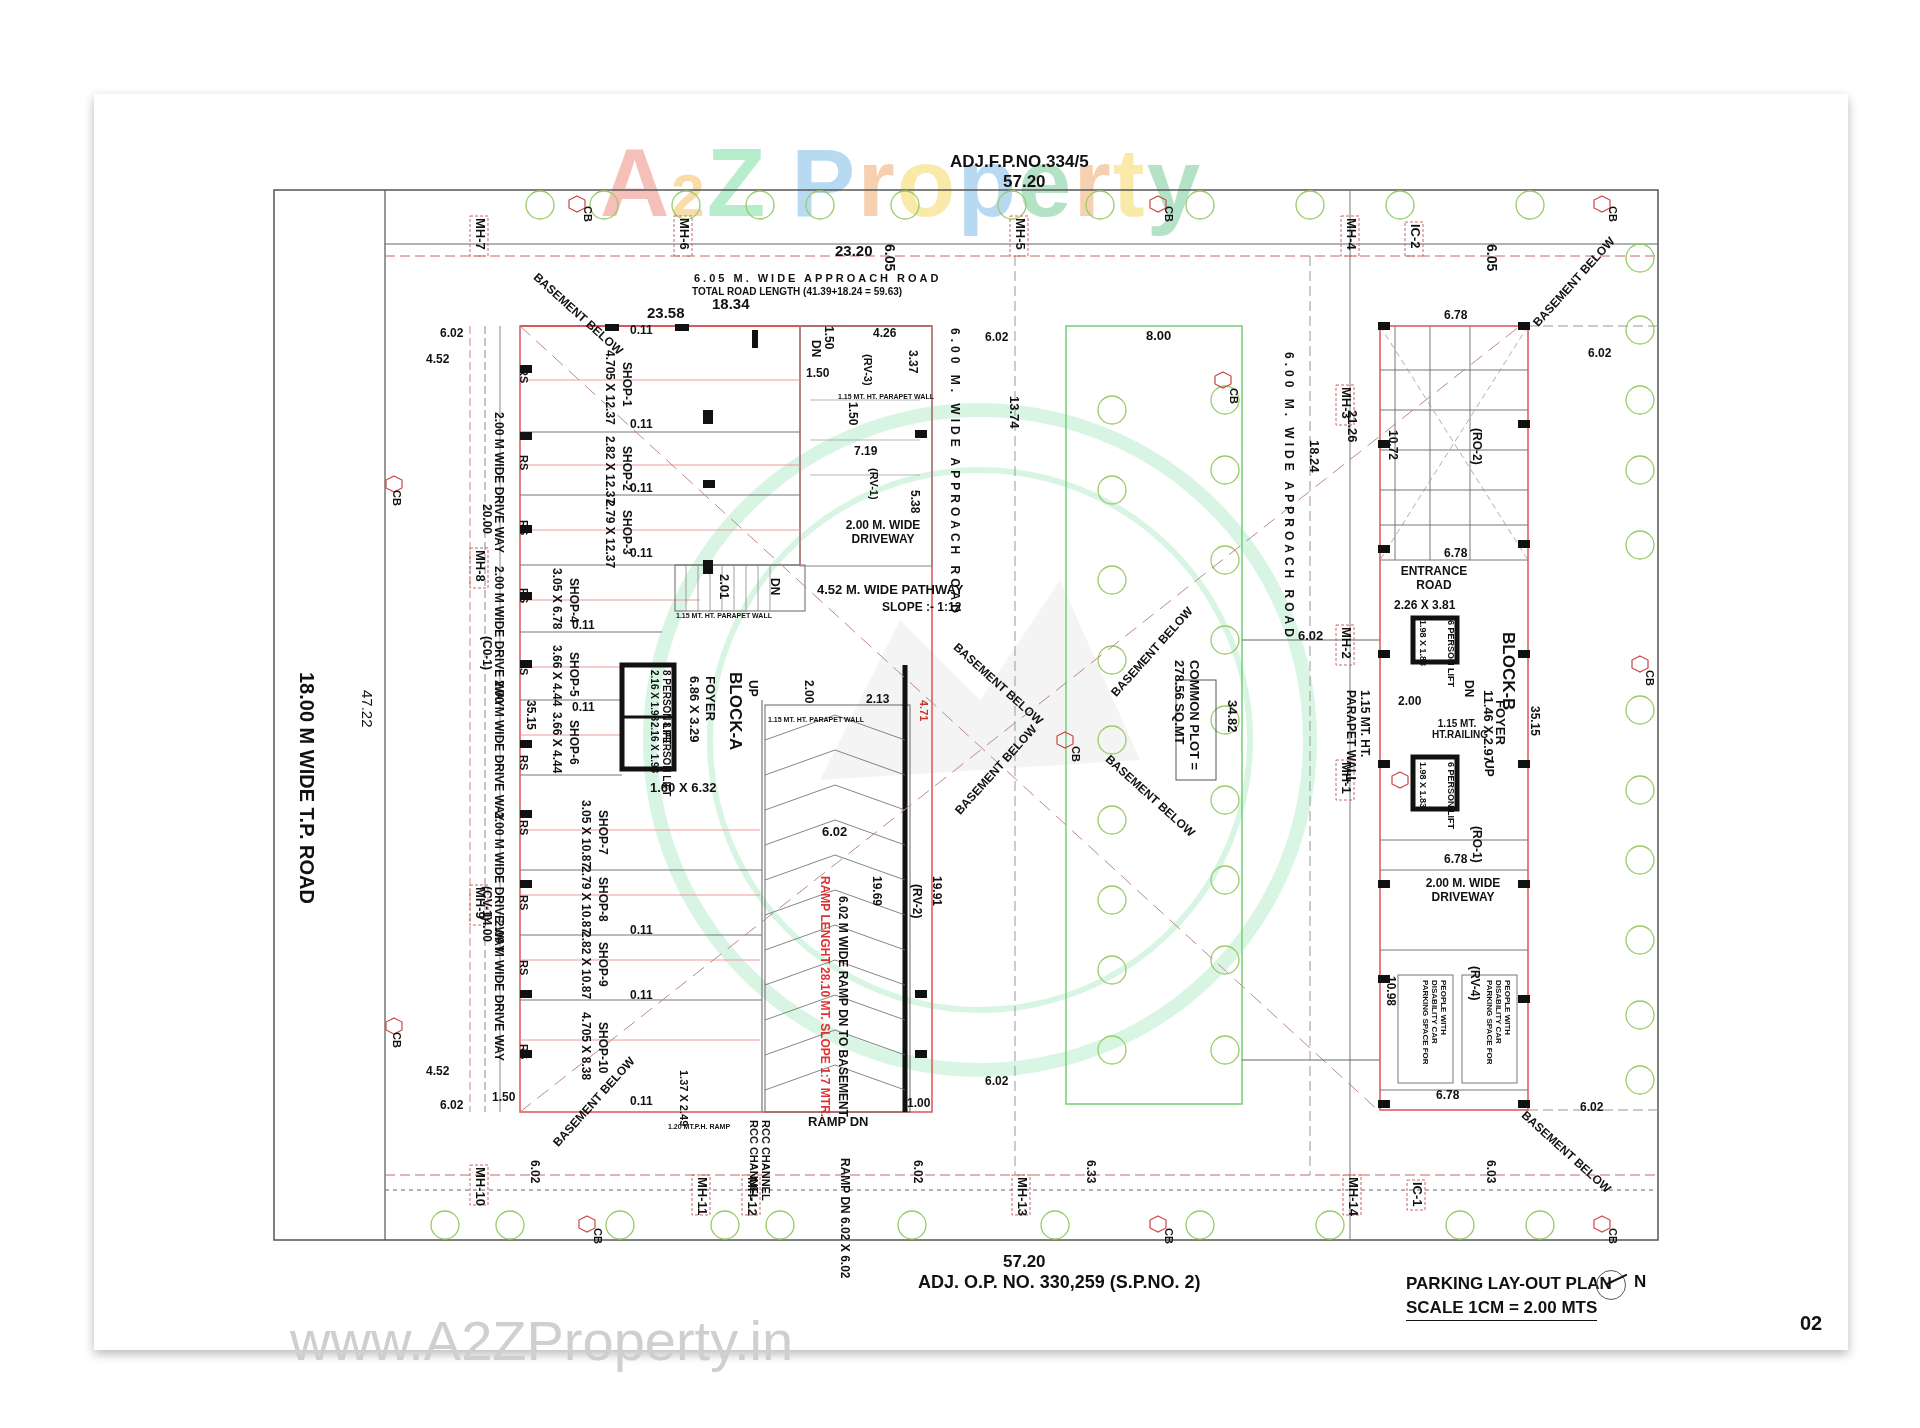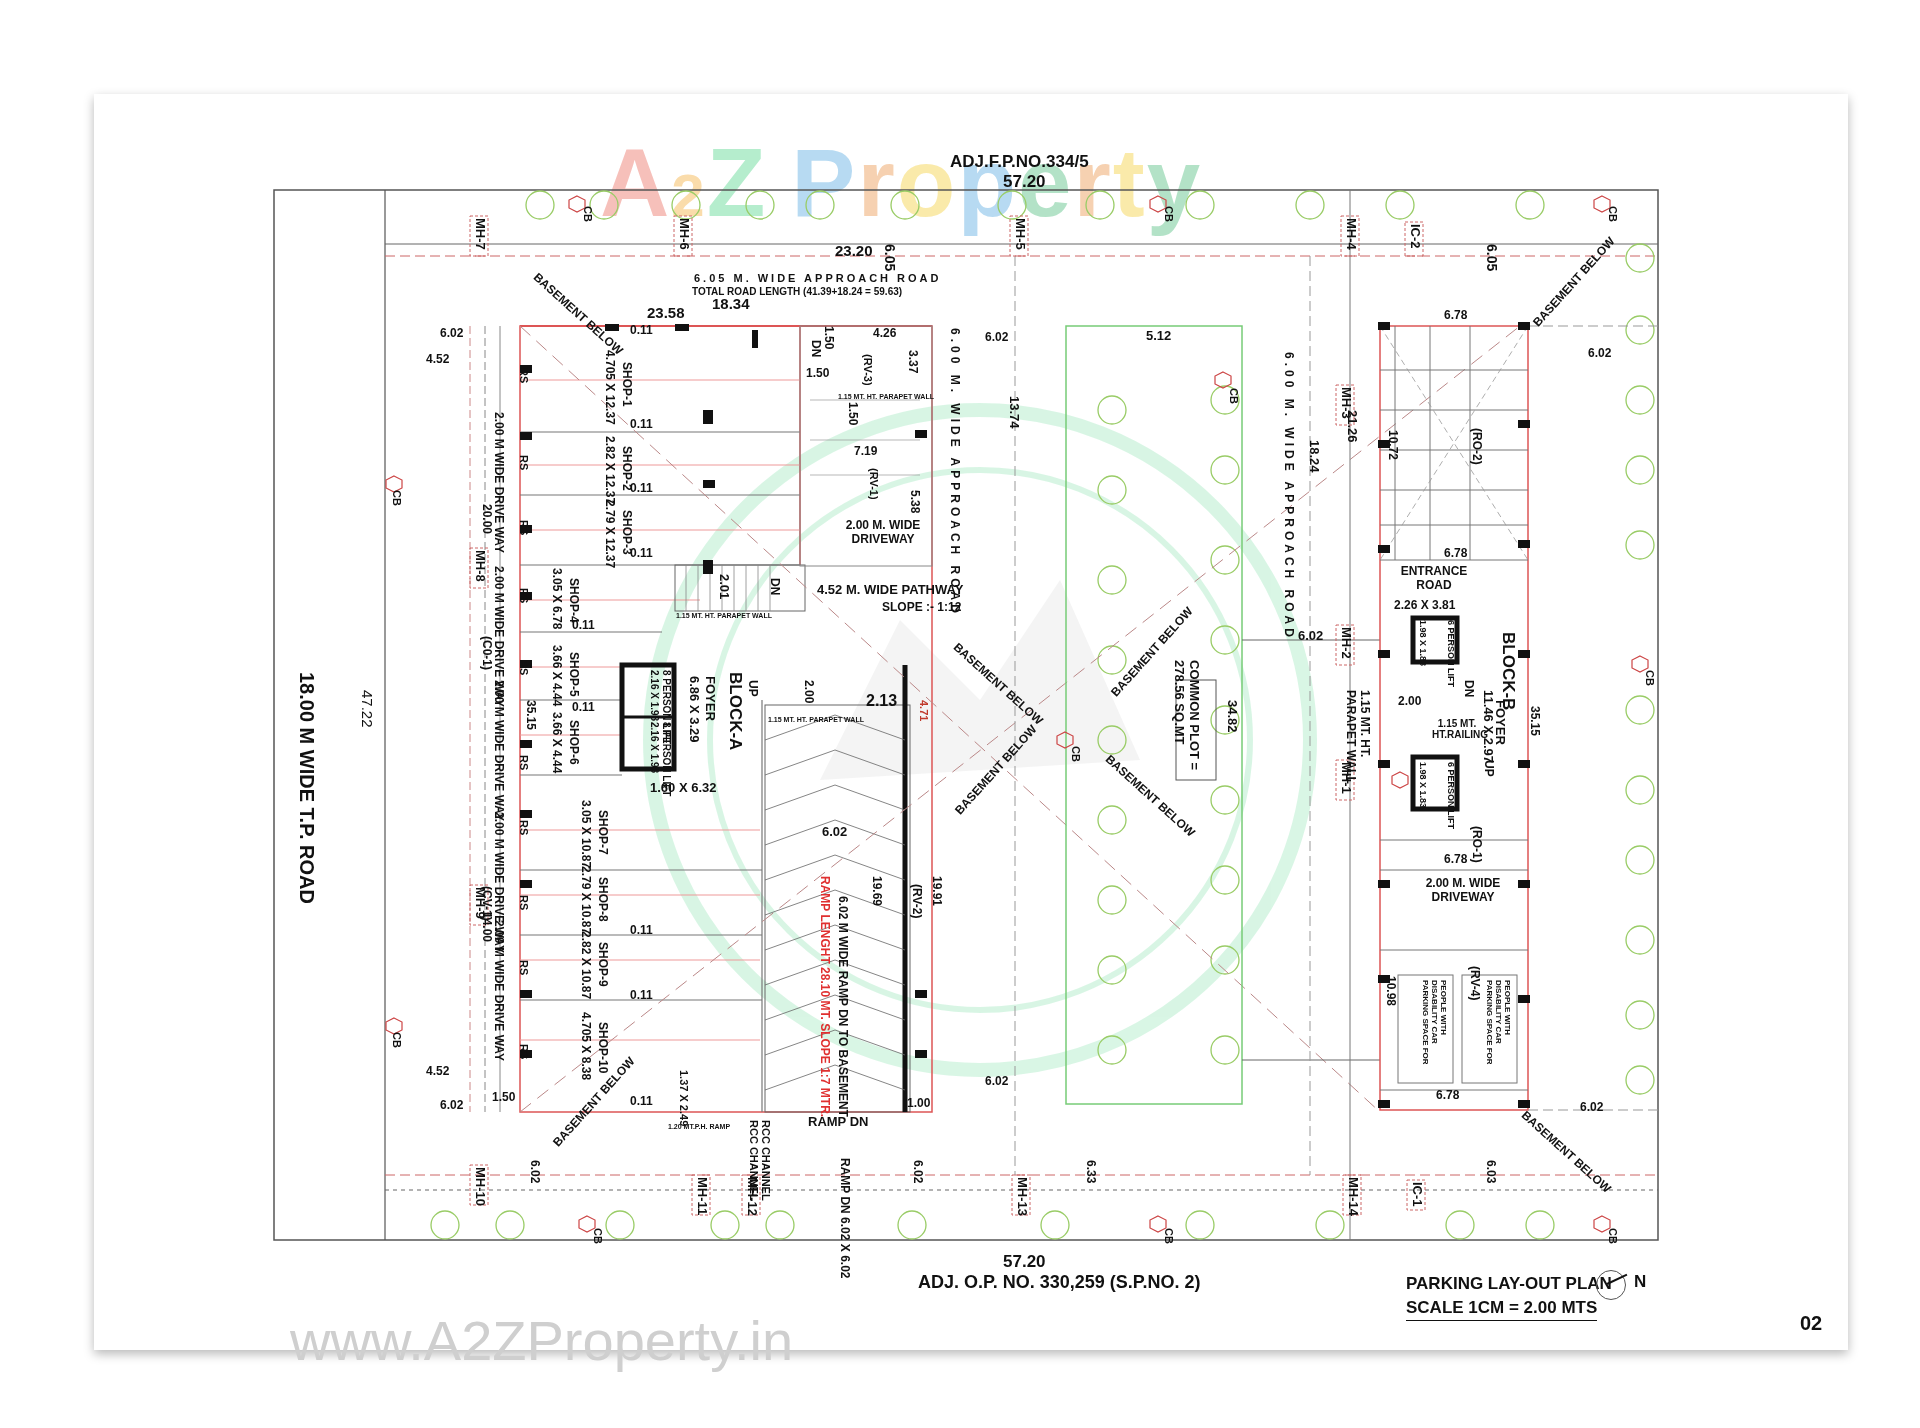--- a/index.html
+++ b/index.html
@@ -400,21 +400,21 @@
 <div class="lbl" style="left:672px;top:670px;font-size:10px;transform:rotate(90deg);transform-origin:left top;">8 PERSON LIFT</div>
 <div class="lbl" style="left:660px;top:670px;font-size:10px;transform:rotate(90deg);transform-origin:left top;">2.16 X 1.98</div>
 <div class="lbl" style="left:672px;top:722px;font-size:10px;transform:rotate(90deg);transform-origin:left top;">8 PERSON LIFT</div>
 <div class="lbl" style="left:660px;top:722px;font-size:10px;transform:rotate(90deg);transform-origin:left top;">2.16 X 1.98</div>
 <div class="lbl" style="left:650px;top:780px;font-size:13px;">1.60 X 6.32</div>
 <div class="lbl" style="left:676px;top:612px;font-size:7px;">1.15 MT. HT. PARAPET WALL</div>
 <div class="lbl" style="left:768px;top:716px;font-size:7px;">1.15 MT. HT. PARAPET WALL</div>
 <div class="lbl" style="left:732px;top:574px;font-size:13px;transform:rotate(90deg);transform-origin:left top;">2.01</div>
 <div class="lbl" style="left:782px;top:578px;font-size:12px;transform:rotate(90deg);transform-origin:left top;">DN</div>
 <div class="lbl" style="left:816px;top:680px;font-size:12px;transform:rotate(90deg);transform-origin:left top;">2.00</div>
-<div class="lbl" style="left:866px;top:692px;font-size:16px;">2.13</div>
+<div class="lbl" style="left:866px;top:692px;font-size:12px;">2.13</div>
 <div class="lbl" style="left:930px;top:700px;font-size:11px;color:#c0392b;transform:rotate(90deg);transform-origin:left top;">4.71</div>
 <div class="lbl" style="left:690px;top:1070px;font-size:11px;transform:rotate(90deg);transform-origin:left top;">1.37 X 2.49</div>
 <div class="lbl" style="left:668px;top:1123px;font-size:7px;">1.20 MT.P.H. RAMP</div>
 <div class="lbl" style="left:772px;top:1120px;font-size:11px;transform:rotate(90deg);transform-origin:left top;">RCC CHANNEL</div>
 <div class="lbl" style="left:760px;top:1120px;font-size:11px;transform:rotate(90deg);transform-origin:left top;">RCC CHANNEL</div>
 
 <div class="lbl" style="left:850px;top:896px;font-size:12px;transform:rotate(90deg);transform-origin:left top;">6.02 M WIDE RAMP DN TO BASEMENT</div>
 <div class="lbl" style="left:832px;top:876px;font-size:12px;color:#e03030;transform:rotate(90deg);transform-origin:left top;">RAMP LENGHT 28.10 MT. SLOPE 1:7 MTR.</div>
 <div class="lbl" style="left:822px;top:824px;font-size:13px;">6.02</div>
 <div class="lbl" style="left:884px;top:876px;font-size:12px;transform:rotate(90deg);transform-origin:left top;">19.69</div>
@@ -435,21 +435,21 @@
 <div class="lbl" style="left:854px;top:444px;font-size:12px;">7.19</div>
 <div class="lbl" style="left:922px;top:490px;font-size:12px;transform:rotate(90deg);transform-origin:left top;">5.38</div>
 <div class="lbl" style="left:874px;top:354px;font-size:11px;transform:rotate(90deg);transform-origin:left top;">(RV-3)</div>
 <div class="lbl" style="left:880px;top:468px;font-size:11px;transform:rotate(90deg);transform-origin:left top;">(RV-1)</div>
 <div class="lbl" style="left:843px;top:518px;font-size:12px;width:80px;white-space:normal;text-align:center;">2.00 M. WIDE DRIVEWAY</div>
 <div class="lbl" style="left:817px;top:582px;font-size:13px;">4.52 M. WIDE PATHWAY</div>
 <div class="lbl" style="left:842px;top:600px;font-size:12px;margin-left:40px;">SLOPE :- 1:12</div>
 <div class="lbl" style="left:838px;top:393px;font-size:7px;">1.15 MT. HT. PARAPET WALL</div>
 
 <div class="lbl" style="left:1202px;top:660px;font-size:13px;width:150px;white-space:normal;transform:rotate(90deg);transform-origin:left top;">COMMON PLOT = 278.56 SQ.MT</div>
-<div class="lbl" style="left:1146px;top:328px;font-size:13px;">5.12</div>
+<div class="lbl" style="left:1146px;top:328px;font-size:13px;">8.00</div>
 <div class="lbl" style="left:1240px;top:700px;font-size:13px;transform:rotate(90deg);transform-origin:left top;">34.82</div>
 <div class="lbl" style="left:1298px;top:628px;font-size:13px;">6.02</div>
 <div class="lbl" style="left:1098px;top:1160px;font-size:12px;transform:rotate(90deg);transform-origin:left top;">6.33</div>
 <div class="lbl" style="left:985px;top:330px;font-size:12px;">6.02</div>
 <div class="lbl" style="left:985px;top:1074px;font-size:12px;">6.02</div>
 
 <div class="lbl" style="left:1518px;top:632px;font-size:17px;transform:rotate(90deg);transform-origin:left top;">BLOCK-B</div>
 <div class="lbl" style="left:1508px;top:700px;font-size:13px;transform:rotate(90deg);transform-origin:left top;">FOYER</div>
 <div class="lbl" style="left:1496px;top:690px;font-size:13px;transform:rotate(90deg);transform-origin:left top;">11.46 X 2.97</div>
 <div class="lbl" style="left:1394px;top:564px;font-size:12px;width:80px;white-space:normal;text-align:center;">ENTRANCE ROAD</div>

